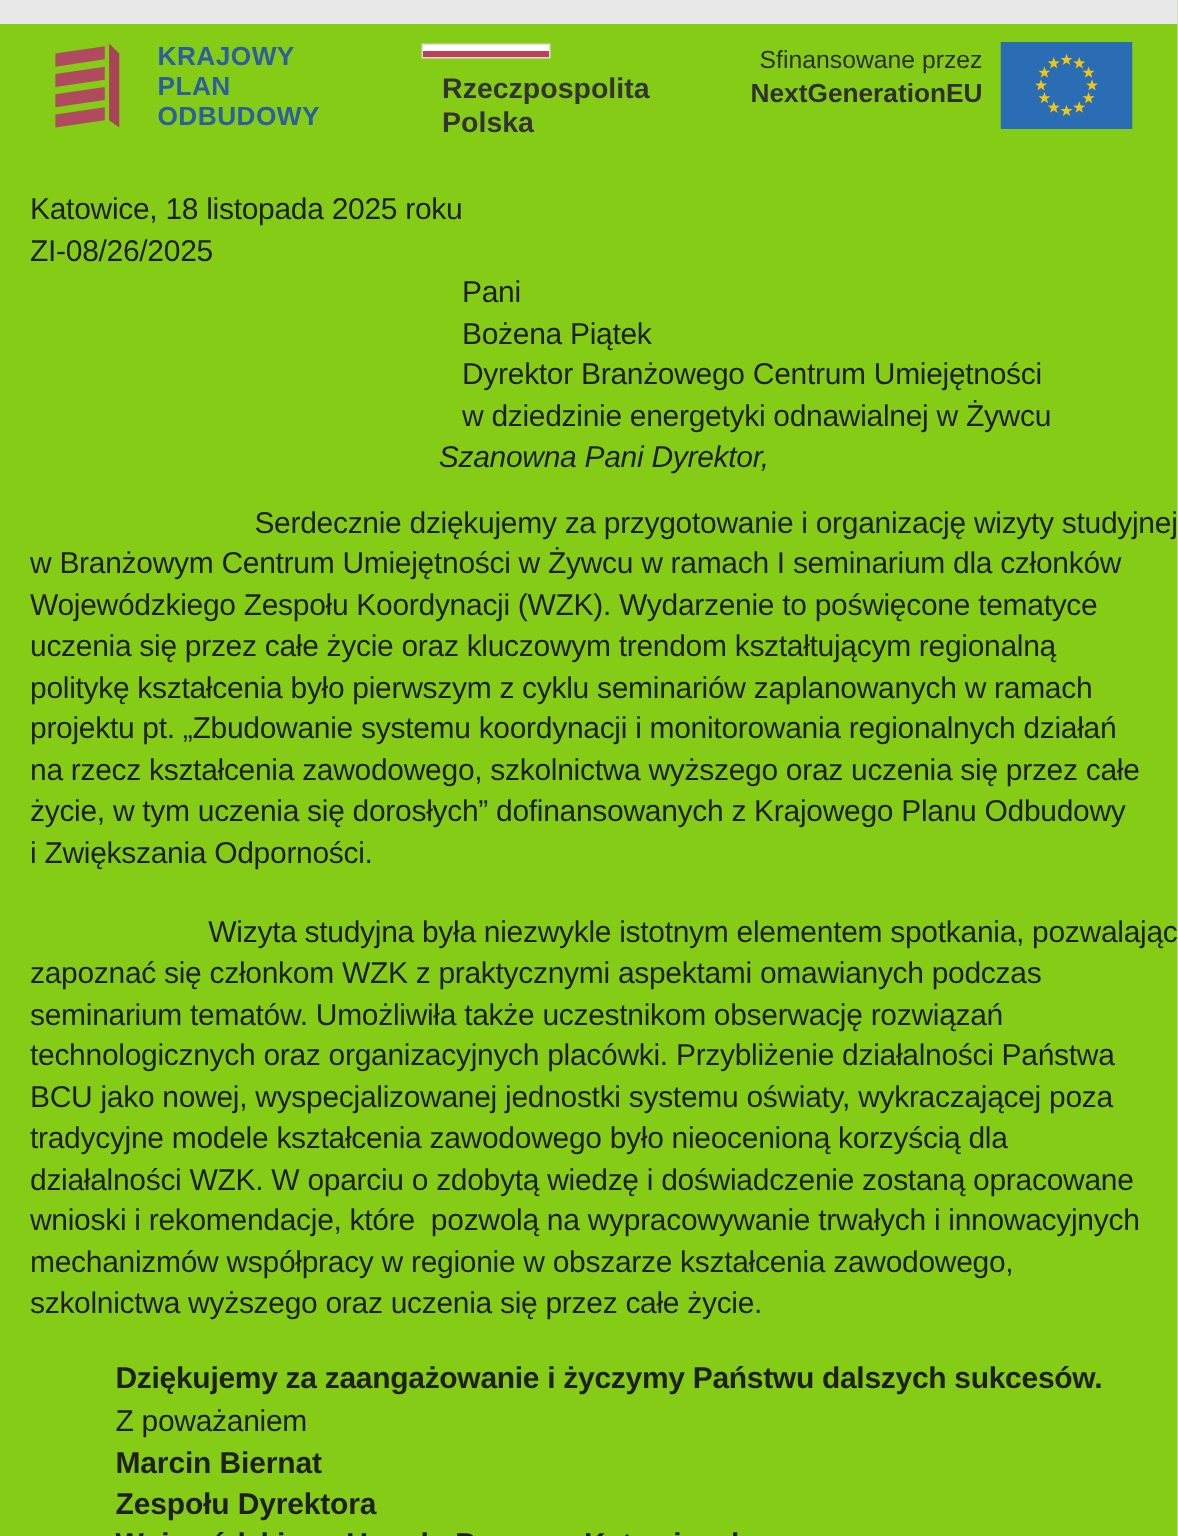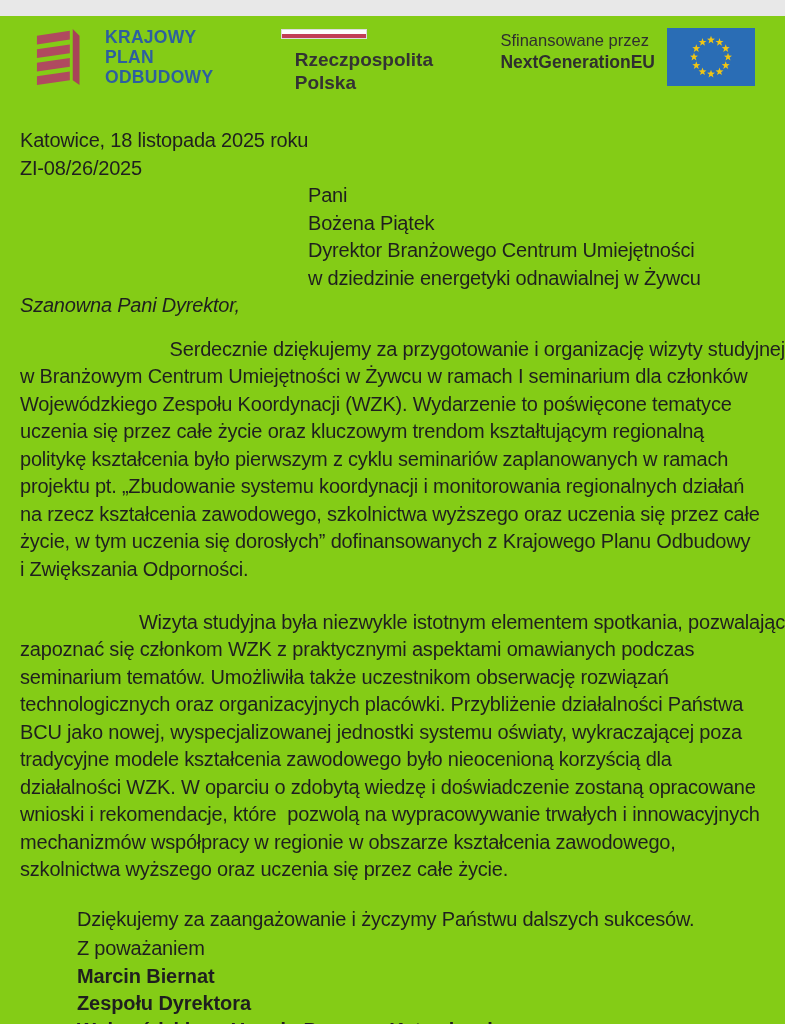--- a/index.html
+++ b/index.html
@@ -38,39 +38,39 @@
   .flag-pl .half-red   { height: 50%; background: #c23e56; }
   .pl-text {
     margin-left: 14px; margin-top: 9px;
     color: #333333;
     font-weight: bold;
     font-size: 19px;
     line-height: 23px;
   }
   .eu-group { margin-top: 2px; }
   .eu-text {
-    text-align: left;
+    text-align: right;
     color: #2f2f2f;
     font-size: 16.5px;
     line-height: 21.5px;
     margin-top: 2px;
   }
   .eu-text .program-line { font-weight: bold; font-size: 17.5px; }
   .flag-eu { margin-left: 12px; }
   
   .letter { font-size: 20px; letter-spacing: -0.2px; }
   .line { white-space: pre; }
   .date-block { margin: 32px 0 0 20px; line-height: 28px; }
   .addressee  { margin-left: 308px; line-height: 27.5px; }
-  .salutation { margin-left: 20px; line-height: 27.5px; font-style: italic; }
+  .salutation { margin-left: 20px; line-height: 27.5px; font-style: italic; text-align: center; }
   .para { margin-left: 20px; line-height: 27.5px; }
   .para.p1 { margin-top: 16px; }
   .para.p2 { margin-top: 25.5px; }
   .indent-first > .line:first-child { padding-left: 57px; text-align: right; }
-  .para3   { margin: 22px 0 0 77px; line-height: 27.5px; }
+  .para3   { margin: 22px 0 0 77px; line-height: 27.5px; font-weight: bold; }
   .closing { margin: 2px 0 0 77px;  line-height: 27.5px; }
   .signature {
     margin-left: 77px;
     line-height: 27px;
     font-weight: bold;
     letter-spacing: -0.1px;
   }
 </style>
 </head>
 <body>

